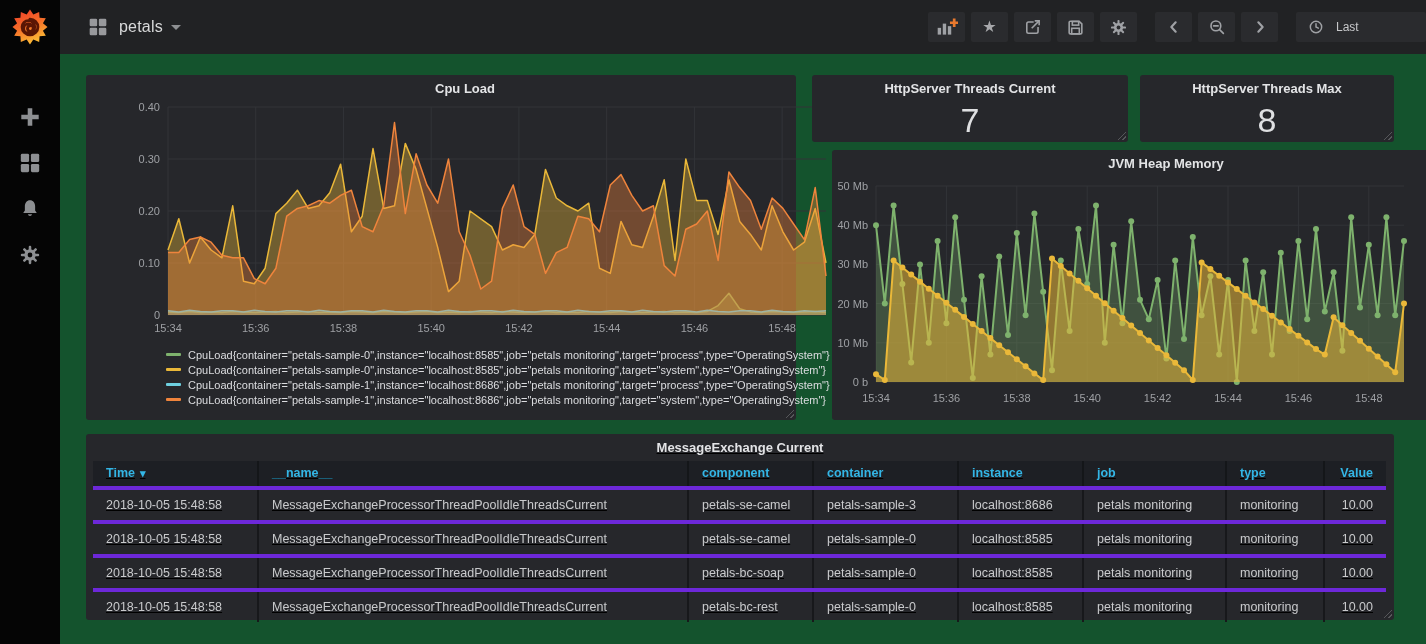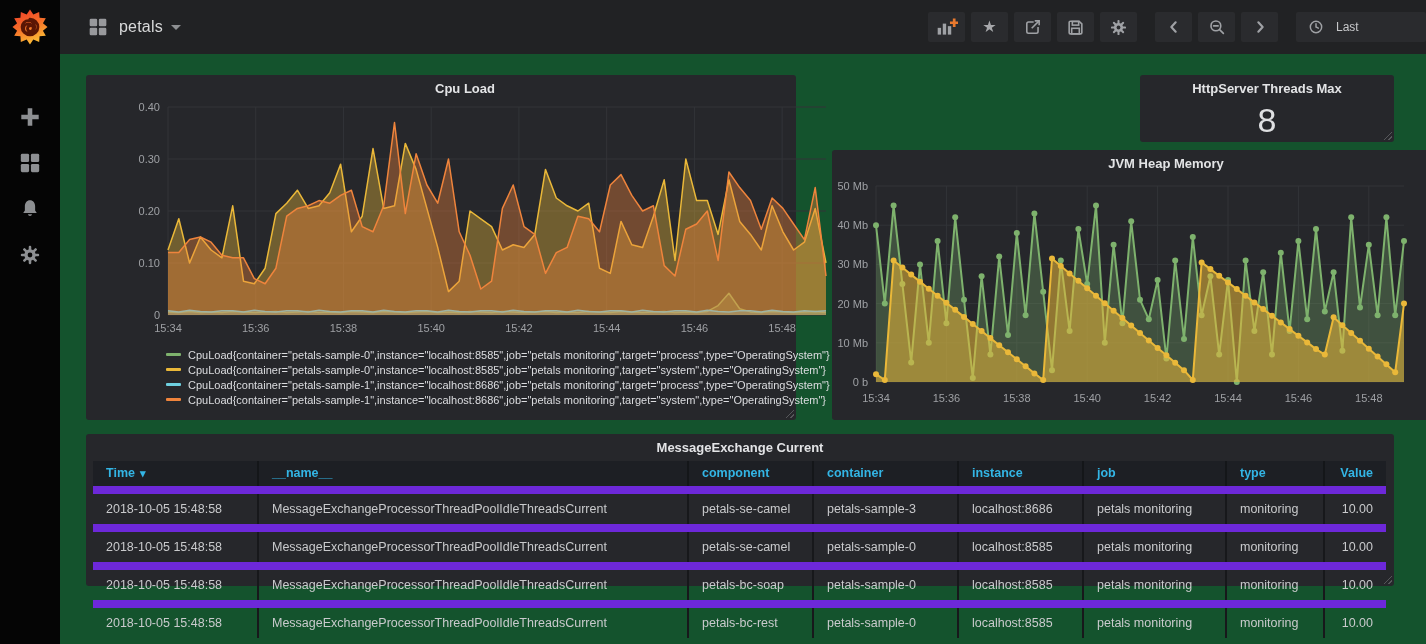--- a/index.html
+++ b/index.html
@@ -29,37 +29,37 @@
   .panel { position:absolute; background:#26272b; border-radius:3px; }
   .panel-title { height:26px; line-height:27px; text-align:center; font-size:13px; font-weight:bold; color:#e3e4e6; cursor:pointer; white-space:nowrap; }
   .resize-handle { position:absolute; right:2px; bottom:2px; width:9px; height:9px; cursor:nwse-resize;
     background:repeating-linear-gradient(-45deg, transparent 0 2px, #626366 2px 3px);
     clip-path:polygon(100% 0, 100% 100%, 0 100%); opacity:.8; }
 
   #panel-cpu   { left:86px;  top:75px;  width:710px;  height:345px;padding-left:48px; }
   #panel-statc { left:812px; top:75px;  width:316px;  height:67px; }
   #panel-statm { left:1140px;top:75px;  width:254px;  height:67px; }
   #panel-jvm   { left:812px; top:150px; width:668px;  height:270px;margin-left:20px; }
-  #panel-table { left:86px;  top:434px; width:1308px; height:152px; }
+  #panel-table { left:86px;  top:434px; width:1308px; height:186px;text-decoration:underline; }
 
   svg.chart { display:block; }
   svg.chart text { font-family:"Liberation Sans", sans-serif; font-size:11px; fill:#9ea0a4; }
 
   .legend { padding:4px 0 0 32px; }
   .legend-row { height:15px; display:flex; align-items:center; gap:7px; font-size:11px; color:#dcdde0; cursor:pointer; white-space:nowrap; }
   .legend-dash { width:15px; height:3px; border-radius:1px; flex:0 0 auto; }
 
   .stat-value { text-align:center; font-size:34px; line-height:38px; color:#dfe0e2; }
 
   
   .table-wrap { padding:1px 22px 0 7px; }
   table.mx { width:100%; border-collapse:collapse; table-layout:fixed; font-size:12.5px; color:#c9cacc; }
   table.mx thead th { color:#33b5e5; font-weight:bold; text-align:left; padding:5px 13px 6px 13px; background:#1d1f24; border-left:2px solid #141619; cursor:pointer; white-space:nowrap; overflow:hidden; }
   table.mx thead th:first-child { border-left:none; }
-  table.mx tbody td { padding:8px 13px; border-top:8px solid #6d28d9; border-left:2px solid #17181b; white-space:nowrap; overflow:hidden; }
+  table.mx tbody td { padding:8px 13px; border-top:4px solid #6d28d9; border-left:2px solid #17181b; white-space:nowrap; overflow:hidden; }
   table.mx tbody td:first-child { border-left:none; }
   table.mx .al-right { text-align:right; }
   .sort-caret { margin-left:5px; font-size:11px; }
 </style>
 </head>
 <body>
 
 <div class="page">
 
   <aside class="sidebar">
@@ -254,20 +254,25 @@
           <span>CpuLoad{container="petals-sample-1",instance="localhost:8686",job="petals monitoring",target="process",type="OperatingSystem"}</span>
         </div>
         <div class="legend-row">
           <span class="legend-dash" style="background: rgb(239, 132, 60);"></span>
           <span>CpuLoad{container="petals-sample-1",instance="localhost:8686",job="petals monitoring",target="system",type="OperatingSystem"}</span>
         </div>
       </div>
     <span class="resize-handle"></span>
   </section>
 
+  <section class="panel" id="panel-statc">
+    <div class="panel-title">HttpServer Threads Current</div>
+    <div class="stat-value">7</div>
+    <span class="resize-handle"></span>
+  </section>
 
   <section class="panel" id="panel-statm">
     <div class="panel-title">HttpServer Threads Max</div>
     <div class="stat-value">8</div>
     <span class="resize-handle"></span>
   </section>
 
   <section class="panel" id="panel-jvm">
     <div class="panel-title">JVM Heap Memory</div>
     <svg class="chart" id="jvm-chart" width="582" height="240">

